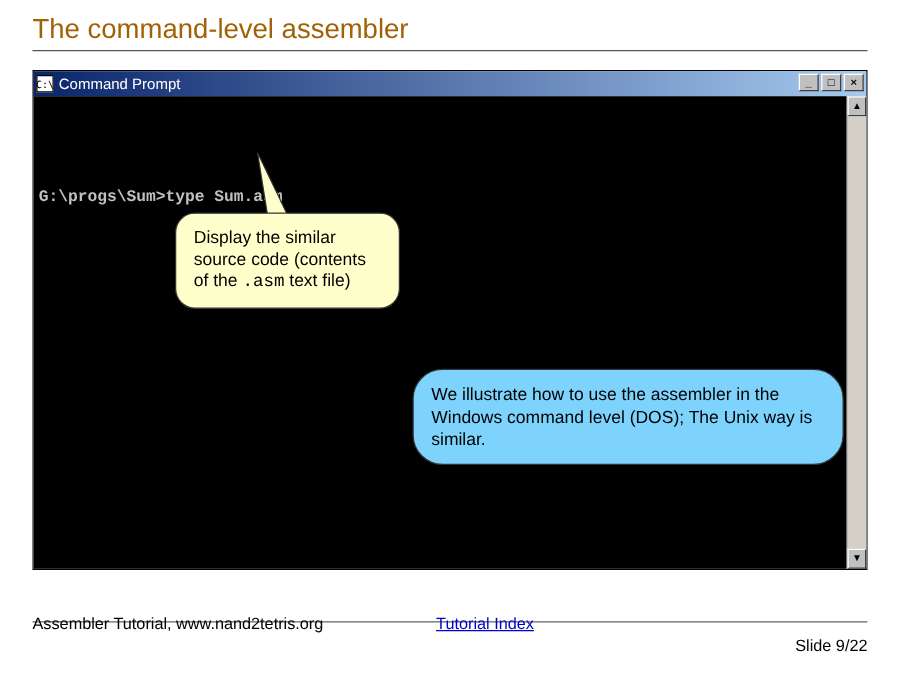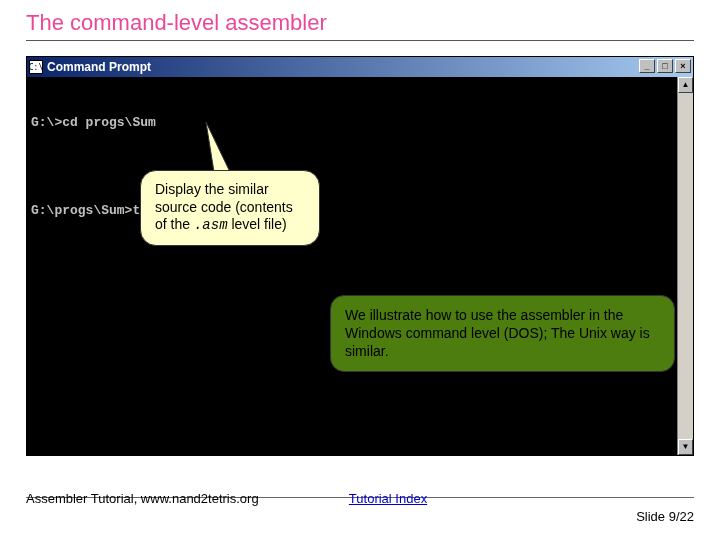--- a/index.html
+++ b/index.html
@@ -10,21 +10,21 @@
     font-family: Arial, Helvetica, sans-serif;
     position: relative;
     overflow: hidden;
   }
   .slide-title {
     position: absolute;
     top: 10px;
     left: 26px;
     font-size: 22px;
     font-weight: normal;
-    color: #ec4899;
+    color: #a16207;
   }
   .title-rule {
     position: absolute;
     top: 40px;
     left: 26px;
     width: 668px;
     height: 1px;
     background: #555;
   }
   .cmd-window {
@@ -52,21 +52,21 @@
     display: flex;
     align-items: center;
     justify-content: center;
     font-size: 8px;
     font-family: monospace;
     color: #000;
   }
   .cmd-title-text {
     color: #fff;
     font-size: 12px;
-    font-weight: bold;
+    font-weight: normal;
     font-family: Tahoma, Arial, sans-serif;
   }
   .cmd-controls {
     position: absolute;
     right: 2px;
     top: 2px;
     display: flex;
     gap: 2px;
   }
   .cmd-ctrl-btn {
@@ -136,29 +136,29 @@
     left: 202px;
     width: 0;
     height: 0;
   }
   .callout1-tail svg { position: absolute; top: 0; left: 0; }
   .callout2 {
     position: absolute;
     top: 295px;
     left: 330px;
     width: 345px;
-    background: #4d7c0f;
+    background: #7dd3fc;
     border: 1px solid #333;
-    border-radius: 14px;
+    border-radius: 24px;
     padding: 10px 14px;
     font-size: 14px;
     line-height: 1.3;
     color: #000;
   }
-  .mono { font-family: "Courier New", monospace; font-style: italic; }
+  .mono { font-family: "Courier New", monospace; }
   .footer-rule {
     position: absolute;
     bottom: 42px;
     left: 26px;
     width: 668px;
     height: 1px;
     background: #666;
   }
   .footer {
     position: absolute;
@@ -191,39 +191,38 @@
     <div class="cmd-icon">C:\</div>
     <div class="cmd-title-text">Command Prompt</div>
     <div class="cmd-controls">
       <div class="cmd-ctrl-btn">_</div>
       <div class="cmd-ctrl-btn">□</div>
       <div class="cmd-ctrl-btn">×</div>
     </div>
   </div>
   <div class="cmd-body">
     <div class="cmd-terminal">
-      <div>G:\&gt;cd progs\Sum</div>
       <div></div>
       <div>G:\progs\Sum&gt;type Sum.asm</div>
     </div>
     <div class="cmd-scrollbar">
       <div class="scroll-btn">▲</div>
       <div class="scroll-track"></div>
       <div class="scroll-btn">▼</div>
     </div>
   </div>
 </div>
 
 <div class="callout1-tail">
   <svg width="40" height="54">
     <polygon points="4,0 28,50 12,50" fill="#ffffcc" stroke="#333" stroke-width="1"></polygon>
   </svg>
 </div>
 <div class="callout1">
-  <span>Display the similar source code (contents of the </span><span class="mono">.asm</span><span> level file)</span>
+  <span>Display the similar source code (contents of the </span><span class="mono">.asm</span><span> text file)</span>
 </div>
 
 <div class="callout2">We illustrate how to use the assembler in the Windows command level (DOS); The Unix way is similar.</div>
 
 <div class="footer-rule"></div>
 <div class="footer">
   <span class="footer-left">Assembler Tutorial, www.nand2tetris.org</span>
   <span class="footer-center footer-link">Tutorial Index</span>
   <span class="footer-right">Slide 9/22</span>
 </div>

